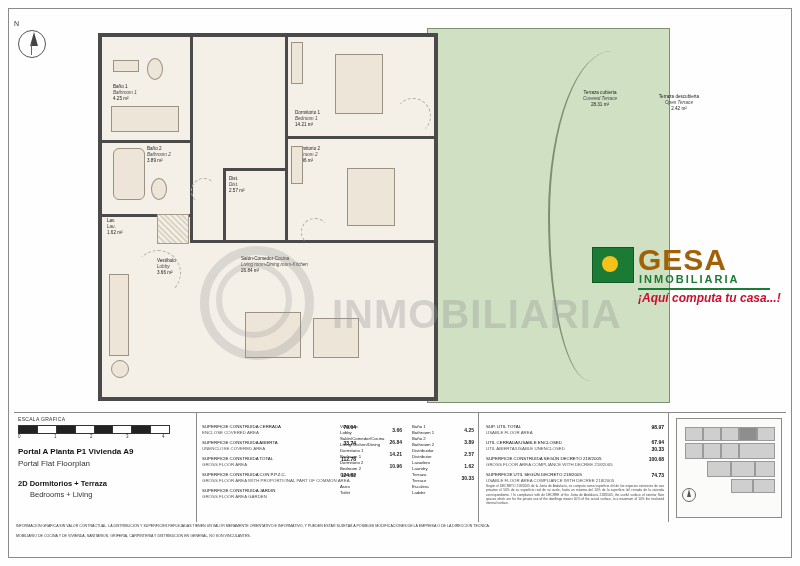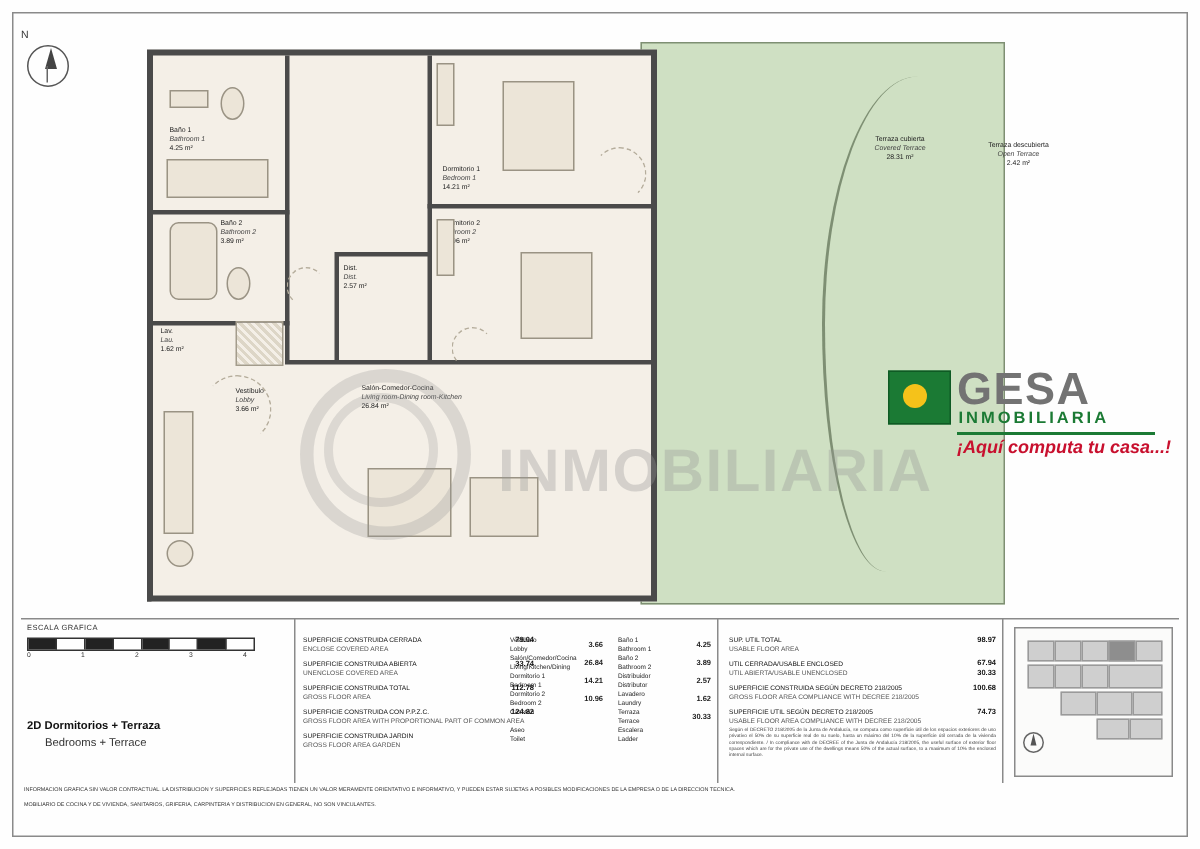--- a/index.html
+++ b/index.html
@@ -31,21 +31,21 @@
   .wm{position:absolute;color:rgba(150,150,150,.30);font-weight:bold;pointer-events:none;}
   .wm1{left:180px;top:232px;font-size:86px;letter-spacing:2px;}
   .wm2{left:332px;top:292px;font-size:40px;letter-spacing:1px;color:rgba(150,150,150,.34);}
   .wmring{position:absolute;left:200px;top:246px;width:96px;height:96px;border:9px solid rgba(150,150,150,.28);border-radius:50%;}
   .wmring2{position:absolute;left:216px;top:262px;width:64px;height:64px;border:6px solid rgba(150,150,150,.26);border-radius:50%;}
 
   
   .logo{position:absolute;left:592px;top:245px;width:185px;height:60px;}
   .logo .bars{position:absolute;left:0;top:2px;width:40px;height:34px;background:#1b7a34;border:1px solid #0f5a24;}
   .logo .dot{position:absolute;left:10px;top:11px;width:16px;height:16px;border-radius:50%;background:#f5c21a;}
-  .logo .gesa{position:absolute;left:46px;top:-2px;font-size:30px;font-weight:bold;color:#737373;letter-spacing:1px;}
+  .logo .gesa{position:absolute;left:46px;top:-2px;font-size:30px;font-weight:bold;color:#a16207;letter-spacing:1px;}
   .logo .inmo{position:absolute;left:47px;top:28px;font-size:11px;font-weight:bold;color:#1b7a34;letter-spacing:2px;}
   .logo .rule{position:absolute;left:46px;top:43px;width:132px;height:2px;background:#1b7a34;}
   .logo .slogan{position:absolute;left:46px;top:46px;font-size:12px;font-style:italic;font-weight:bold;color:#c8102e;white-space:nowrap;}
 
   
   .band{position:absolute;left:14px;top:412px;width:772px;height:110px;border-top:1px solid #8a8a8a;}
   .sep{position:absolute;background:#8a8a8a;width:1px;top:412px;height:110px;}
 
   .scale{position:absolute;left:18px;top:416px;width:170px;}
   .scale .t{font-size:5px;color:#333;letter-spacing:.3px;}
@@ -225,23 +225,27 @@
     </div>
     <div class="scaleticks">
       <span style="left:0">0</span>
       <span style="left:36px">1</span>
       <span style="left:72px">2</span>
       <span style="left:108px">3</span>
       <span style="left:144px">4</span>
     </div>
   </div>
 
+  <div class="portal">
+    <div>Portal  A   Planta  P1   Vivienda  A9</div>
+    <div class="en">Portal      Flat          Floorplan</div>
+  </div>
   <div class="rooms">
     <div>2D  Dormitorios + Terraza</div>
-    <div class="en" style="margin-left:12px">Bedrooms + Terrace</div>
+    <div class="en" style="margin-left:12px">Bedrooms + Living</div>
   </div>
 
   <div class="surf" style="left:202px;width:154px;">
     <div class="blk">
       <div class="es">SUPERFICIE CONSTRUIDA CERRADA</div>
       <div class="en">ENCLOSE COVERED AREA</div>
       <span class="val">79.04</span>
     </div>
     <div class="blk">
       <div class="es">SUPERFICIE CONSTRUIDA ABIERTA</div>

